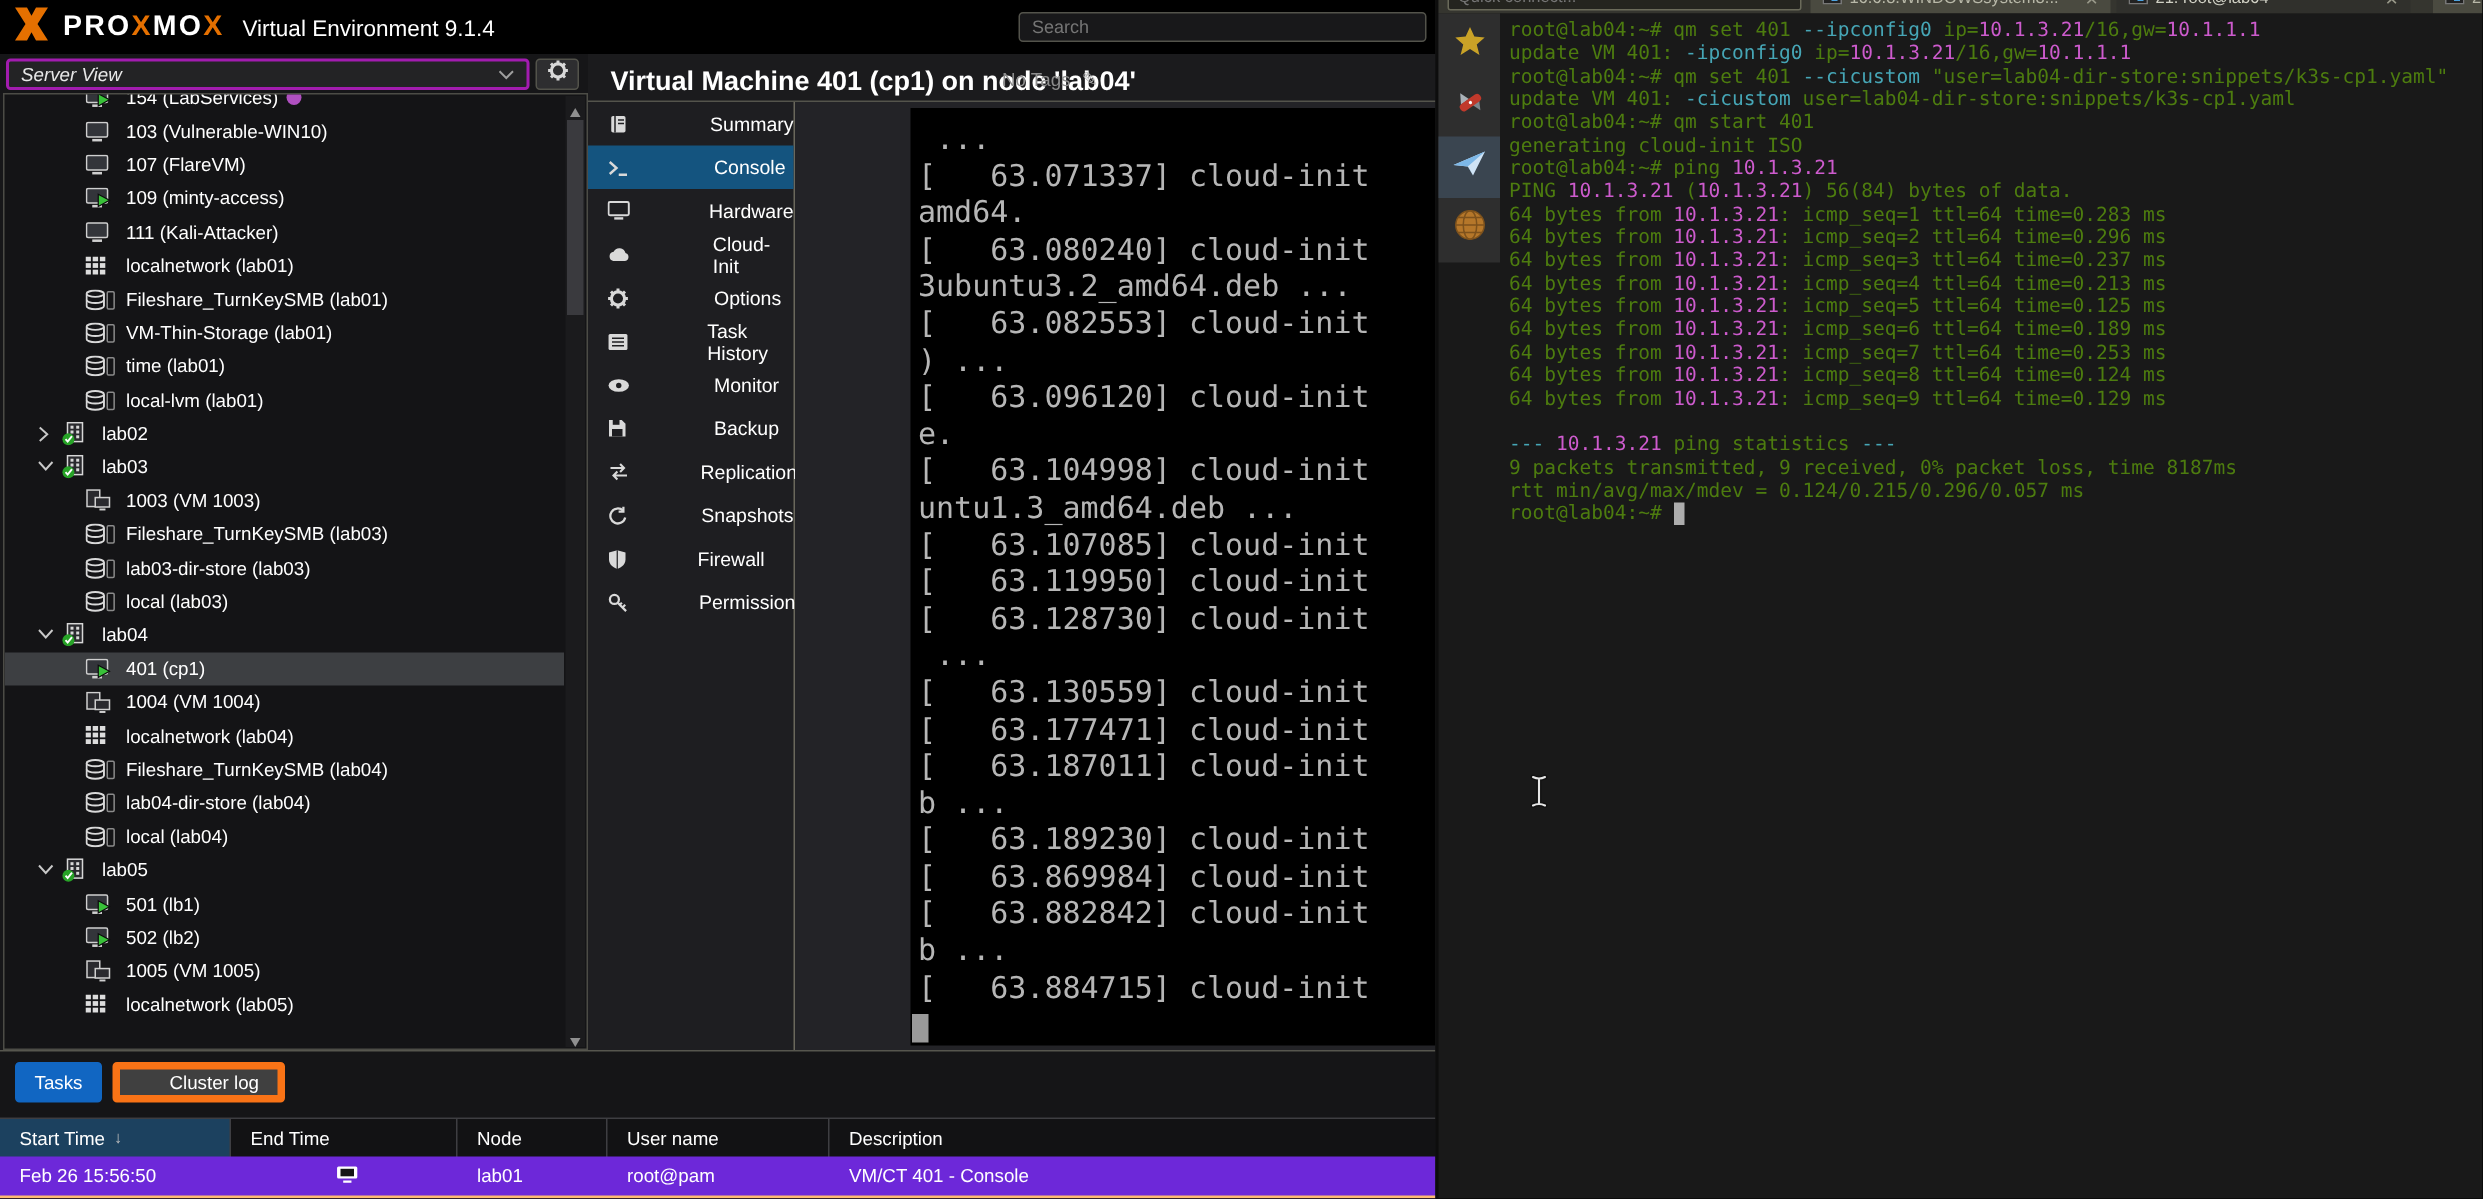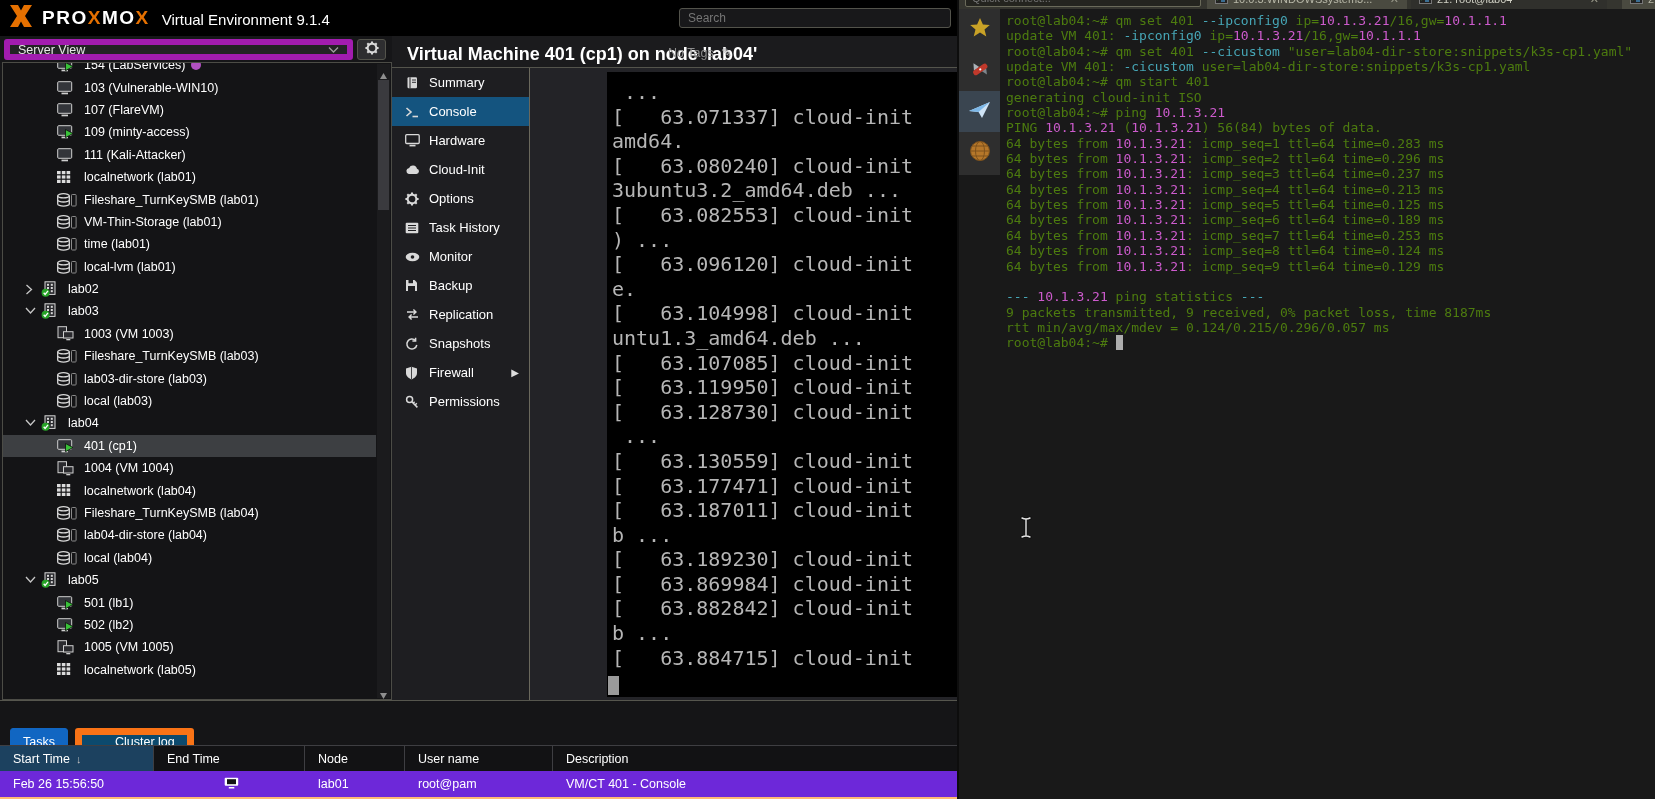--- a/index.html
+++ b/index.html
@@ -11,22 +11,22 @@
   #pve-logo{margin:0 8px 0 8px;}
   #pve-wordmark{font-size:19px;font-weight:bold;letter-spacing:1.5px;color:#fff;}
   #pve-wordmark .ox{color:#e57000;}
   #pve-version{color:#fff;font-size:15px;margin-left:12px;margin-top:2px;}
   #search-box{position:absolute;left:679px;top:8px;width:272px;height:20px;box-sizing:border-box;
     background:#18181a;border:1px solid #53534b;border-radius:3px;color:#9a9a9a;font-size:12px;
     padding:0 8px;font-family:"Liberation Sans",sans-serif;outline:none;}
   
   #sv-bar{position:absolute;left:0;top:36px;width:392px;height:26px;background:#161618;}
   #sv-combo{position:absolute;left:4px;top:3px;width:349px;height:21px;box-sizing:border-box;
-    background:#232325;border:6px solid #a21caf;border-radius:3px;display:flex;align-items:center;
-    color:#e8e8e8;font-size:12.5px;padding:0 8px;cursor:pointer;}
+    background:#232325;border:2px solid #a21caf;border-radius:3px;display:flex;align-items:center;
+    color:#e8e8e8;font-size:12.5px;padding:0 8px;cursor:pointer;font-style:italic;}
   #sv-combo .chev{margin-left:auto;opacity:.8;}
   #sv-gear{position:absolute;left:357px;top:3px;width:29px;height:21px;box-sizing:border-box;
     background:#2e2e30;border:1px solid #53534b;border-radius:3px;display:flex;align-items:center;justify-content:center;}
   
   #tree-panel{position:absolute;left:2px;top:62px;width:390px;height:638px;box-sizing:border-box;
     background:#141416;border:1px solid #4c4c46;overflow:hidden;}
   #tree-rows{position:absolute;left:0;top:-9px;right:15px;}
   .tree-row{height:22.4px;display:flex;align-items:center;color:#fff;font-size:12.5px;cursor:pointer;white-space:nowrap;}
   .tree-row.lvl1{padding-left:22px;}
   .tree-row.lvl2{padding-left:54px;}
@@ -40,38 +40,38 @@
   #tree-scroll .thumb{position:absolute;left:1px;top:16px;width:11px;height:130px;background:#3a3a3e;}
   
   #guest-header{position:absolute;left:392px;top:36px;width:565px;height:32px;box-sizing:border-box;
     background:#1b1b1d;border-bottom:1px solid #54544c;}
   #guest-title{position:absolute;left:15px;top:8px;font-size:18px;font-weight:bold;color:#fff;}
   #guest-tags{position:absolute;left:276px;top:9px;font-size:12.5px;color:#8d8d8d;}
   #guest-tags .pencil{color:#b5b5b5;margin-left:4px;font-size:13px;}
   
   #guest-nav{position:absolute;left:392px;top:68px;width:138px;height:632px;box-sizing:border-box;
     background:#1e1e21;border-right:1px solid #6a685c;}
-  .nav-item{height:29px;display:flex;align-items:center;padding-left:13px;color:#fff;font-size:13px;cursor:pointer;}
+  .nav-item{height:29px;display:flex;align-items:center;padding-left:13px;color:#fff;font-size:13px;cursor:pointer;gap:47px;}
   .nav-item .n-icon{width:24px;display:inline-flex;align-items:center;}
   .nav-item.selected{background:#14547f;}
   .nav-item .submenu-caret{margin-left:auto;margin-right:10px;color:#ddd;font-size:10px;}
   
   #content-area{position:absolute;left:530px;top:68px;width:427px;height:632px;background:#232327;}
   #vnc-console{position:absolute;left:77px;top:4px;width:350px;height:625px;background:#000;overflow:hidden;cursor:text;}
   #console-text{margin:0;padding:8px 0 0 5px;font-family:"DejaVu Sans Mono",monospace;
     font-size:20px;line-height:24.6px;color:#b6b6b6;white-space:pre;}
   #console-cursor{position:absolute;left:1px;top:604px;width:11px;height:19px;background:#9a9a9a;}
   
   #bottom-panel{position:absolute;left:0;top:700px;width:957px;height:99px;box-sizing:border-box;
     background:#151517;border-top:1px solid #56564e;}
-  #bp-tabs{position:absolute;left:10px;top:7px;display:flex;gap:7px;margin-top:20px;}
+  #bp-tabs{position:absolute;left:10px;top:7px;display:flex;gap:7px;}
   .bp-tab{height:27px;display:inline-flex;align-items:center;padding:0 12px;font-size:12.5px;border-radius:3px;
     color:#fff;cursor:pointer;box-sizing:border-box;}
   .bp-tab.active{background:#1166c2;border:1px solid #1166c2;}
-  .bp-tab.inactive{background:#0c4a6e;border:7px solid #f97316;padding-left:33px;}
+  .bp-tab.inactive{background:#404040;border:5px solid #f97316;padding-left:33px;}
   #task-header{position:absolute;left:0;top:44px;right:0;height:26px;display:flex;
     border-top:1px solid #3e3e42;border-bottom:1px solid #3e3e42;background:#121214;}
   .th-cell{display:flex;align-items:center;padding-left:13px;font-size:12.5px;color:#fff;
     border-right:1px solid #3e3e42;box-sizing:border-box;cursor:pointer;}
   .th-cell.sorted{background:#1c415f;}
   .th-cell .sort-arrow{margin-left:6px;color:#c0c0c0;font-size:11px;}
   #task-row{position:absolute;left:0;top:70px;right:0;height:26px;display:flex;
     border-bottom:2px solid #fdba74;background:#6d28d9;cursor:pointer;}
   .td-cell{display:flex;align-items:center;padding-left:13px;font-size:12.5px;color:#fff;box-sizing:border-box;}
   

